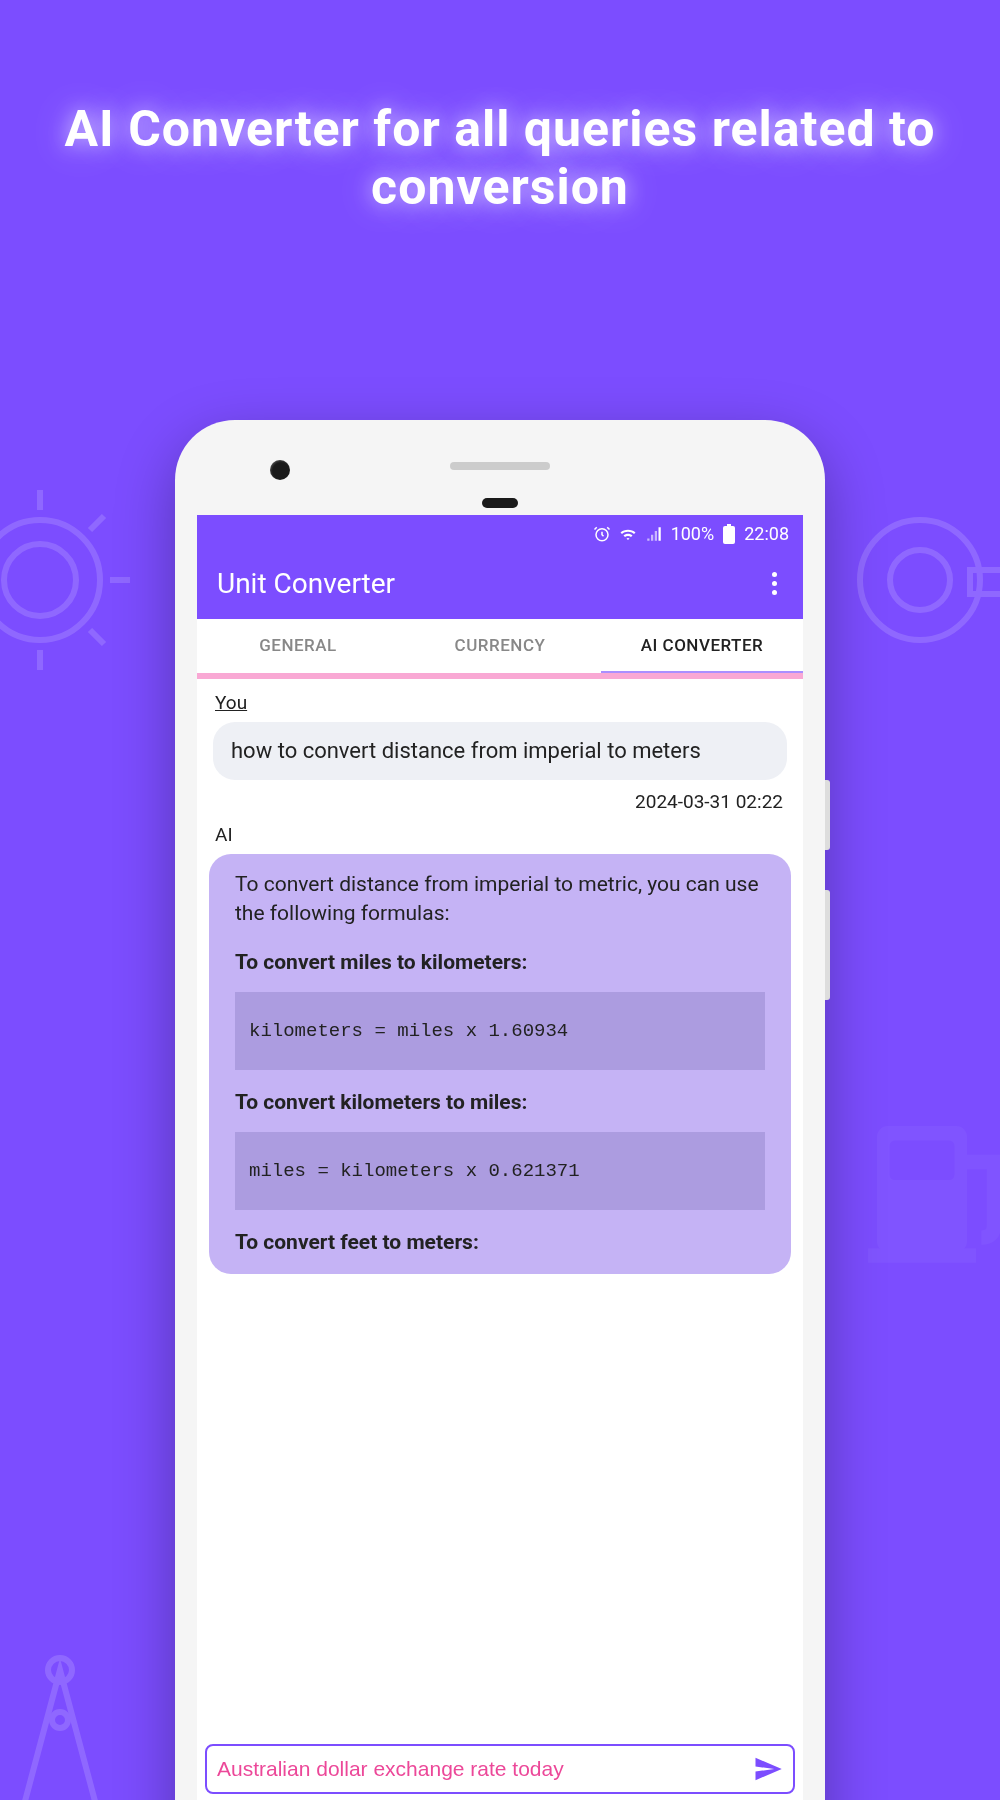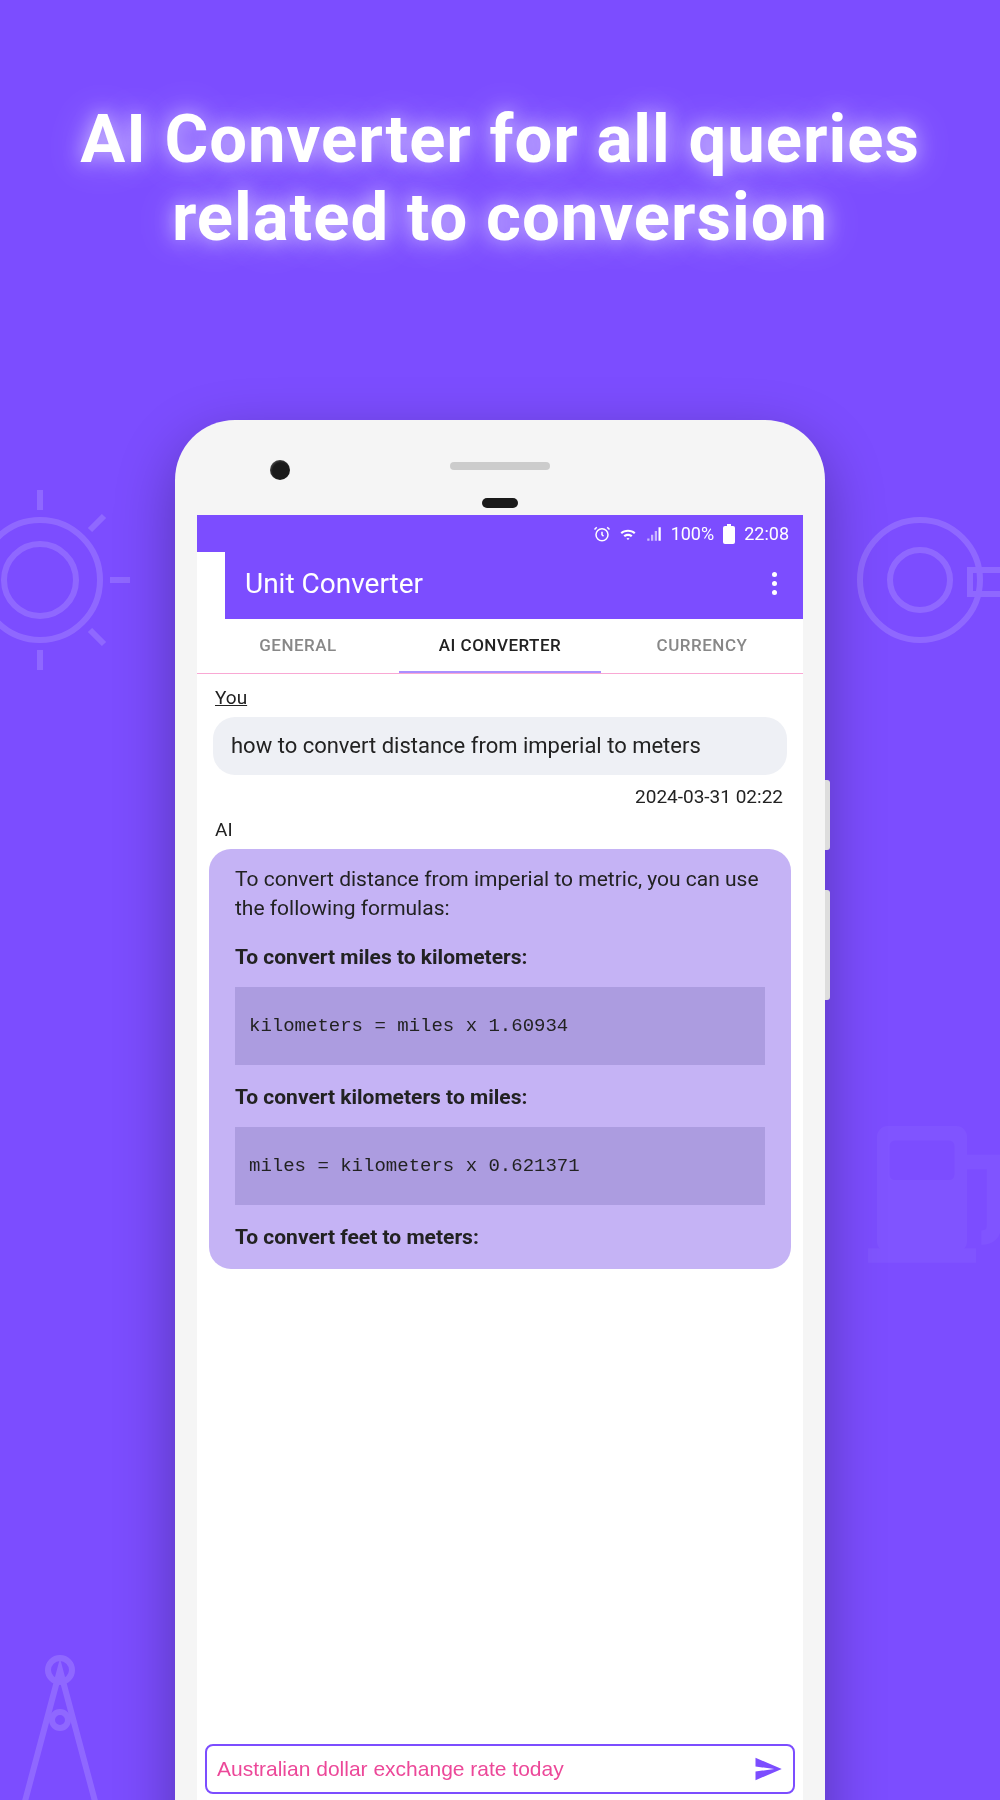--- a/index.html
+++ b/index.html
@@ -8,21 +8,21 @@
   background: #7c4dff;
   width: 1000px;
   height: 1800px;
   overflow: hidden;
   position: relative;
 }
 
 .promo-title {
   color: #fff;
   text-align: center;
-  font-size: 67px;
+  font-size: 50px;
   font-weight: 700;
   padding: 100px 40px 0;
   text-shadow: 0 0 20px rgba(255,255,255,0.6), 0 0 40px rgba(255,255,255,0.4);
   letter-spacing: 1px;
 }
 
 .bg-decoration {
   position: absolute;
   opacity: 0.15;
 }
@@ -108,30 +108,29 @@
 }
 .status-bar span { display: inline-flex; align-items: center; }
 
 .app-bar {
   background: #7c4dff;
   color: #fff;
   display: flex;
   justify-content: space-between;
   align-items: center;
   padding: 14px 20px 18px;
-  margin-left: 28px;
 }
 .app-title { font-size: 28px; font-weight: 400; }
 .menu-dots { display: flex; flex-direction: column; gap: 4px; padding: 6px; cursor: pointer; }
 .menu-dots span { width: 5px; height: 5px; background: #fff; border-radius: 50%; }
 
 .tabs {
   display: flex;
   background: #fff;
-  border-bottom: 1px solid #f9a8d4;
+  border-bottom: 6px solid #f9a8d4;
 }
 .tab {
   flex: 1;
   text-align: center;
   padding: 16px 8px;
   font-size: 17px;
   font-weight: 500;
   color: #888;
   cursor: pointer;
   letter-spacing: 0.5px;
@@ -297,22 +296,22 @@
       <div class="app-title">Unit Converter</div>
       <div class="menu-dots">
         <span></span>
           <span></span>
           <span></span>
       </div>
     </div>
 
     <div class="tabs">
       <div class="tab">GENERAL</div>
+      <div class="tab">CURRENCY</div>
       <div class="tab active">AI CONVERTER</div>
-      <div class="tab">CURRENCY</div>
     </div>
 
     <div class="chat-area">
       <div class="msg-sender right">You</div>
       <div class="user-msg">how to convert distance from imperial to meters</div>
       <div class="msg-time">2024-03-31 02:22</div>
 
       <div class="msg-sender">AI</div>
       <div class="ai-msg">
         <div class="intro">To convert distance from imperial to metric, you can use the following formulas:</div>

